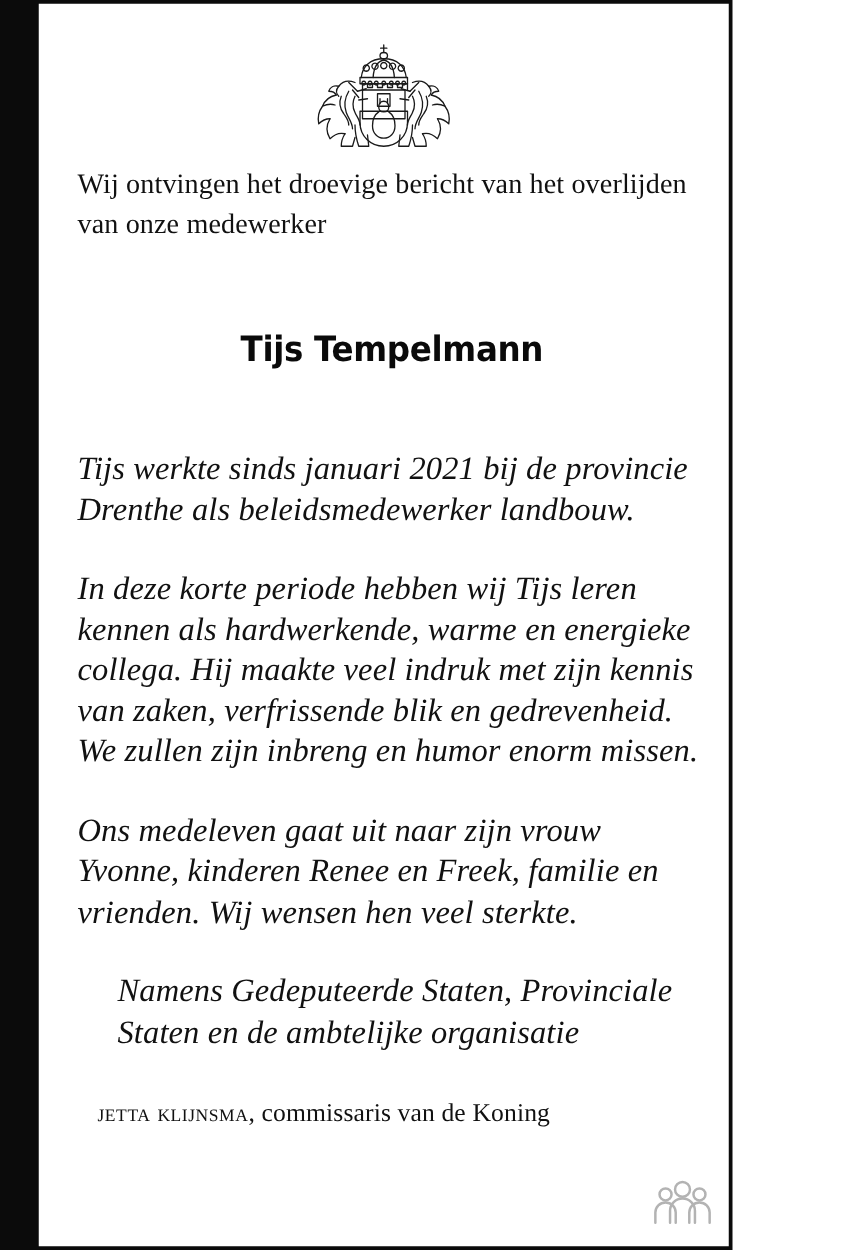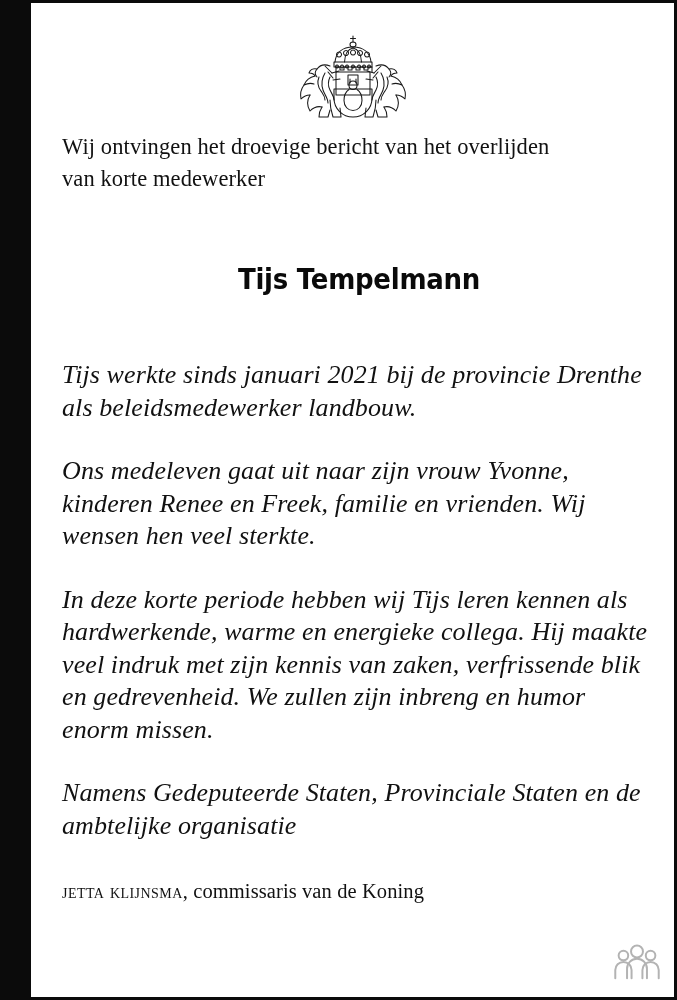--- a/index.html
+++ b/index.html
@@ -10,21 +10,21 @@
   body {
     width: 677px;
     height: 1000px;
     font-family: "Liberation Serif", "DejaVu Serif", serif;
     -webkit-font-smoothing: antialiased;
   }
 
   
   .notice {
     position: relative;
-    width: 677px;
+    width: 586px;
     height: 1000px;
     box-sizing: border-box;
     background: #0b0b0b;
     overflow: hidden;
   }
   .notice-page {
     position: absolute;
     left: 31px;
     top: 3px;
     right: 3px;
@@ -83,31 +83,31 @@
     margin-top: 62px;
   }
   .para {
     font-size: 26px;
     line-height: 32.5px;
     color: #111111;
     margin: 0 0 31px 0;
     letter-spacing: .1px;
     font-style: italic;
   }
-  .para:last-child { margin-bottom: 0; }
+  .para:last-child { margin-bottom: 0; margin-left: 32px; }
 
   
   .signatories {
     margin-top: 34px;
   }
   .sig-line {
     font-size: 20.5px;
     line-height: 30px;
     color: #111111;
-    margin: 0;
+    margin: 16px;
     white-space: nowrap;
     font-family: Liberation Serif, serif;
   }
   .sig-name {
     font-variant: small-caps;
     text-transform: lowercase;
     letter-spacing: .45px;
   }
   .sig-role { letter-spacing: .1px; }
 
@@ -179,29 +179,29 @@
         <path d="M192 134 c0 12 -2 22 -6 34 h-16 l2 -18"></path>
         <path d="M202 66 l-14 14 M196 78 l-10 12"></path>
         <path d="M188 80 l-14 -4 M186 94 l-14 -2"></path>
       </svg>
     </div>
 
     <div class="content">
 
       <p class="lead">
         <span>Wij ontvingen het droevige bericht van het overlijden</span><br>
-        <span>van korte medewerker</span>
+        <span>van onze medewerker</span>
       </p>
 
       <h1 class="deceased-name">Tijs Tempelmann</h1>
 
       <div class="body-block">
         <p class="para">Tijs werkte sinds januari 2021 bij de provincie Drenthe als beleidsmedewerker landbouw.</p>
+        <p class="para">In deze korte periode hebben wij Tijs leren kennen als hardwerkende, warme en energieke collega. Hij maakte veel indruk met zijn kennis van zaken, verfrissende blik en gedrevenheid. We zullen zijn inbreng en humor enorm missen.</p>
         <p class="para">Ons medeleven gaat uit naar zijn vrouw Yvonne, kinderen Renee en Freek, familie en vrienden. Wij wensen hen veel sterkte.</p>
-        <p class="para">In deze korte periode hebben wij Tijs leren kennen als hardwerkende, warme en energieke collega. Hij maakte veel indruk met zijn kennis van zaken, verfrissende blik en gedrevenheid. We zullen zijn inbreng en humor enorm missen.</p>
         <p class="para">Namens Gedeputeerde Staten, Provinciale Staten en de ambtelijke organisatie</p>
       </div>
 
       <div class="signatories">
         <p class="sig-line"><span class="sig-name">Jetta Klijnsma</span><span class="sig-role">, </span><span class="sig-role">commissaris van de Koning</span></p>
       </div>
 
     </div>
 
     <svg class="org-mark" viewBox="0 0 52 42" fill="none" stroke="#b3b3b3" stroke-width="2.2" stroke-linecap="round">

